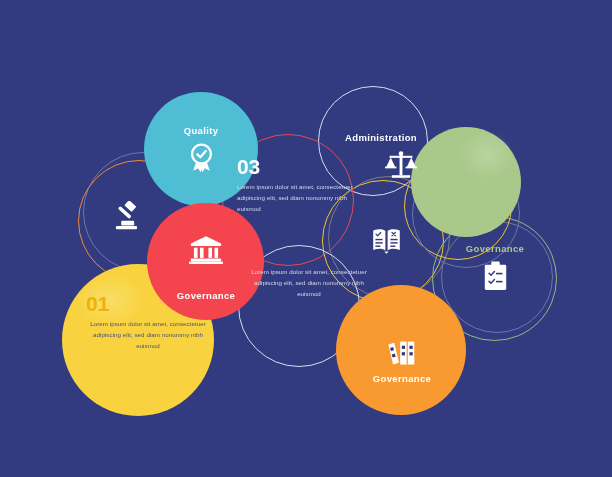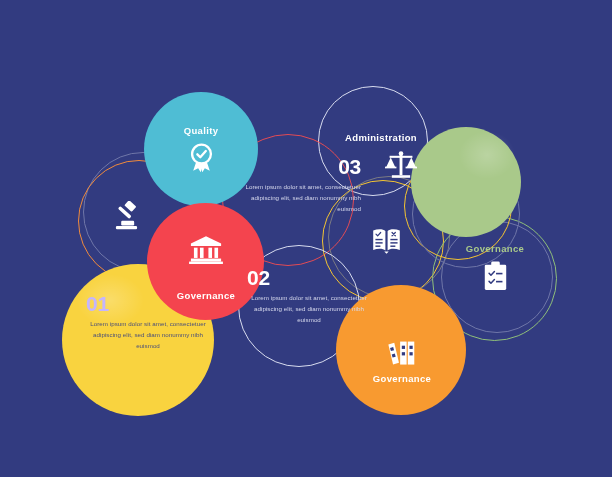--- a/index.html
+++ b/index.html
@@ -72,39 +72,39 @@
     white-space: nowrap;
   }
   .cap-above { margin-bottom: 7px; }
   .cap-below { margin-top: 7px; }
   .cap-green { color: #A9C98A; }
 
   
   .numblock {
     position: absolute;
     width: 124px;
-    text-align: right;
+    text-align: left;
     pointer-events: none;
   }
   .num {
     font-size: 21px;
     font-weight: bold;
     line-height: 1;
     letter-spacing: -0.3px;
     margin-bottom: 5px;
   }
   .body {
     font-size: 6.2px;
     line-height: 1.75;
     letter-spacing: 0.05px;
   }
   .tone-light .num { color: #ffffff; }
   .tone-light .body { color: #D6D9EC; }
 
-  .tone-dark .num { color: #c4b5fd; }
+  .tone-dark .num { color: #eab308; }
   .tone-dark .body { color: #4A4F7A; }
 
   .tone-ongreen .num { color: #ffffff; }
   .tone-ongreen .body { color: #F0F4E8; }
 
   
   .num-left { text-align: left; padding-left: 10px; }
   .num-left .body { text-align: center; padding-left: 0; }
 </style>
 </head>
@@ -261,21 +261,20 @@
     </span>
     <div class="cap cap-below">Governance</div>
   </div>
 
   <div class="numblock tone-dark num-left" style="left:76px; top:293px;">
     <div class="num">01</div>
     <div class="body">Lorem ipsum dolor sit amet, consectetuer adipiscing elit, sed diam nonummy nibh euismod</div>
   </div>
 
   <div class="numblock tone-light num-left" style="left:237px; top:267px;">
-    <div class="num">02</div>
     <div class="body">Lorem ipsum dolor sit amet, consectetuer adipiscing elit, sed diam nonummy nibh euismod</div>
   </div>
 
   <div class="numblock tone-light" style="left:237px; top:156px;">
     <div class="num">03</div>
     <div class="body">Lorem ipsum dolor sit amet, consectetuer adipiscing elit, sed diam nonummy nibh euismod</div>
   </div>
 
 
 </div>

